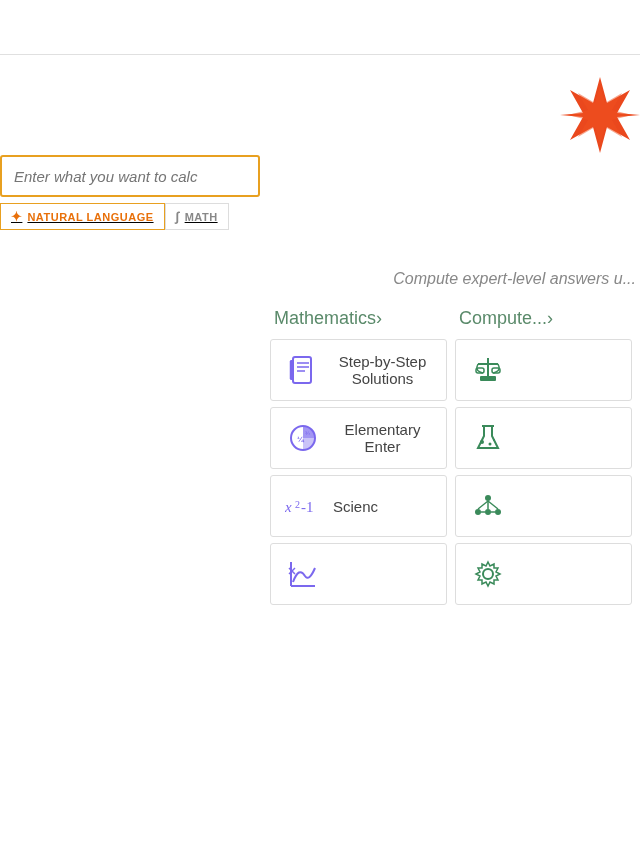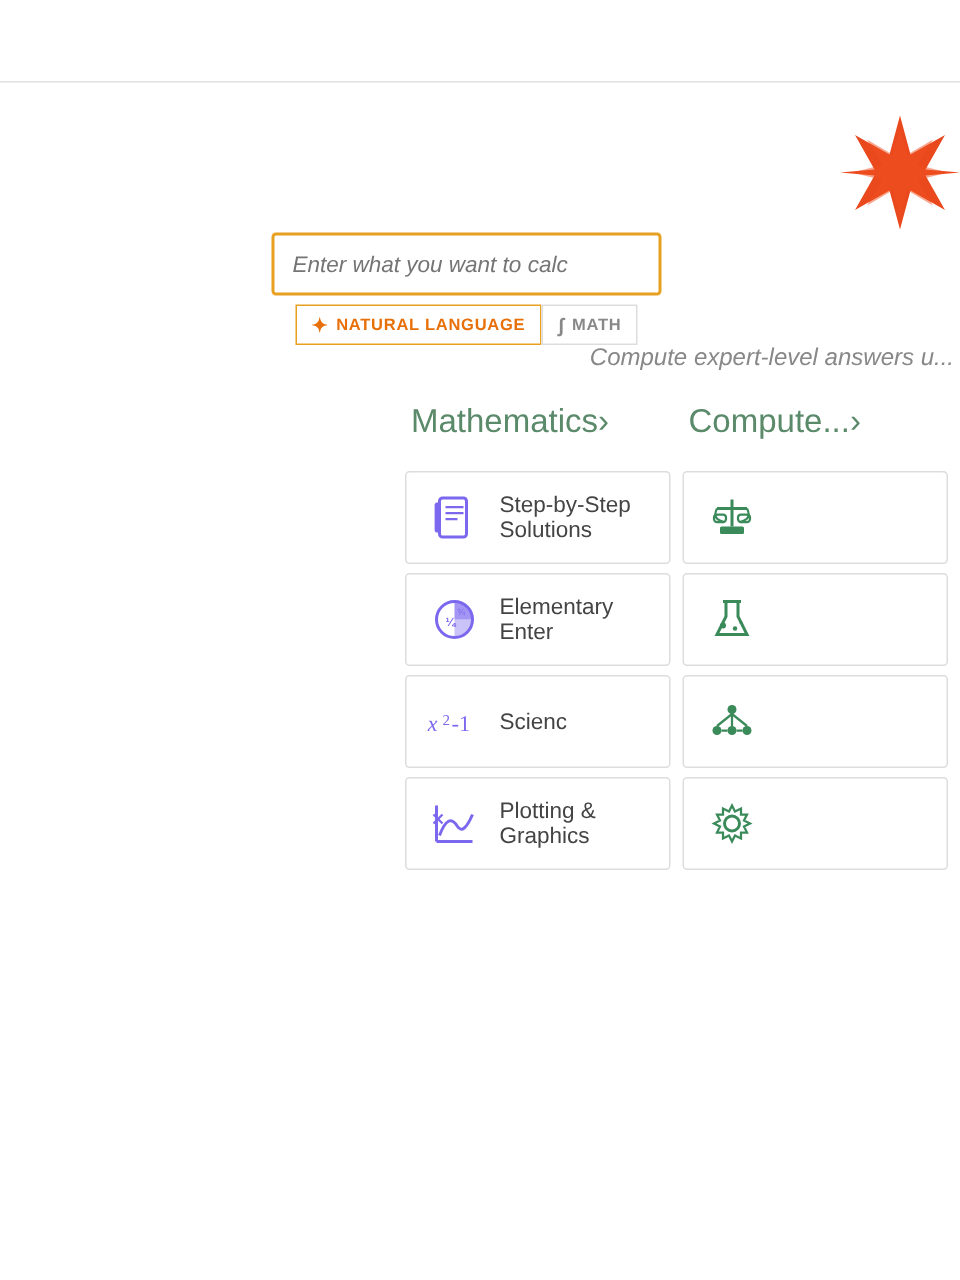--- a/index.html
+++ b/index.html
@@ -36,21 +36,22 @@
       height: 80px;
     }
 
     
     .search-section {
       position: relative;
       margin-top: 80px;
       padding-right: 10px;
       display: flex;
       flex-direction: column;
-      align-items: center;
+      align-items: flex-start;
+      text-decoration: underline;
     }
 
     .search-input-wrapper {
       width: 260px;
       margin-right: 8px;
     }
 
     .search-input {
       width: 100%;
       height: 42px;
@@ -99,52 +100,54 @@
     }
 
     .tab-icon-math {
       color: #888;
       font-size: 13px;
     }
 
     
     .tagline {
       text-align: right;
+      margin-top: 40px;
       margin-right: 4px;
       font-style: italic;
       color: #888;
       font-size: 16px;
     }
 
     
     .categories-row {
       display: flex;
       margin-top: 20px;
       padding-left: 270px;
       gap: 0;
     }
 
     .category-col {
       flex: 1;
     }
 
     .category-title {
-      font-size: 22px;
+      font-size: 18px;
       color: #5a8a6a;
       font-weight: 500;
-      margin-bottom: 20px;
+      margin-bottom: 10px;
       padding-left: 4px;
     }
 
     
     .items-grid {
       display: flex;
       flex-direction: column;
       gap: 6px;
       padding-right: 8px;
+      text-align: center;
     }
 
     .item-card {
       display: flex;
       align-items: center;
       gap: 12px;
       padding: 12px 14px;
       border: 1px solid #ddd;
       border-radius: 3px;
       background: #fff;
@@ -254,21 +257,20 @@
         <div class="item-card">
           <div class="item-icon">
             <svg width="32" height="32" viewBox="0 0 32 32" fill="none" xmlns="http://www.w3.org/2000/svg">
               <line x1="4" y1="28" x2="28" y2="28" stroke="#7b68ee" stroke-width="2"></line>
               <line x1="4" y1="4" x2="4" y2="28" stroke="#7b68ee" stroke-width="2"></line>
               <path d="M6 24 Q12 8 18 18 Q22 24 28 10" stroke="#7b68ee" stroke-width="2" fill="none"></path>
               <line x1="2" y1="10" x2="8" y2="16" stroke="#7b68ee" stroke-width="1.5"></line>
               <line x1="8" y1="10" x2="2" y2="16" stroke="#7b68ee" stroke-width="1.5"></line>
             </svg>
           </div>
-          <span class="item-label">Plotting &amp; Graphics</span>
         </div>
 
       </div>
     </div>
 
     <div class="category-col col-right">
       <div class="category-title">
         <span>Compute...</span><span>›</span>
       </div>
       <div class="items-grid">

